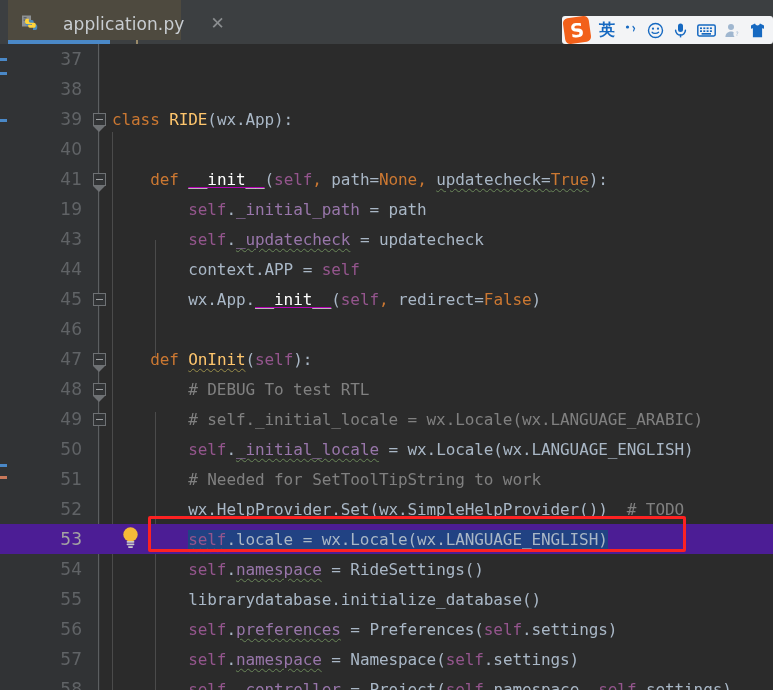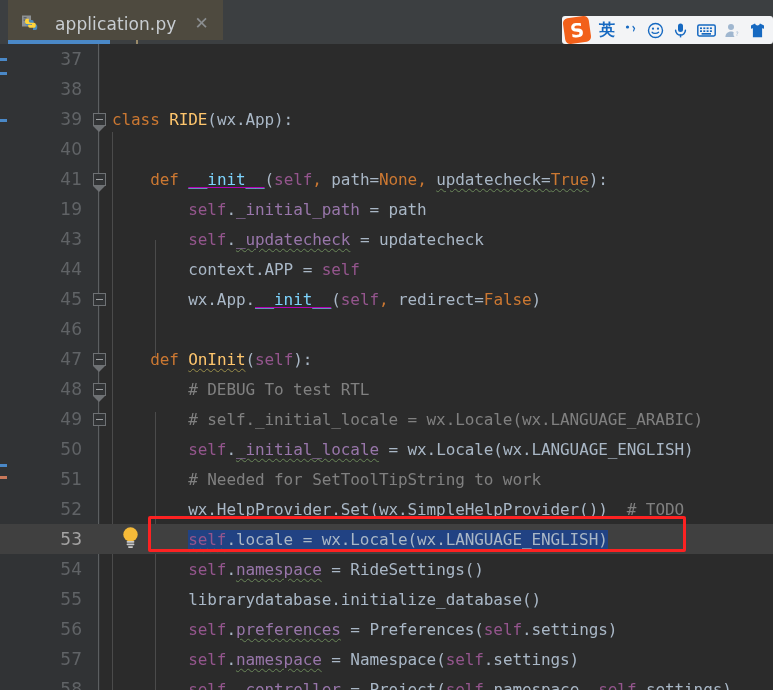--- a/index.html
+++ b/index.html
@@ -7,22 +7,22 @@
     width:773px;height:690px;overflow:hidden;
     background:#2b2b2b;
     font-family:"DejaVu Sans Mono","Liberation Mono",monospace;
     -webkit-font-smoothing:antialiased;
   }
   .app{position:relative;width:773px;height:690px;overflow:hidden;background:#2b2b2b;}
 
   
   .tabbar{position:absolute;left:0;top:0;width:773px;height:44px;background:#3c3f41;}
   .tab{
-    position:absolute;left:8px;top:0;height:40px;width:215px;
-    background:#4e4a3f;display:flex;align-items:center;gap:16px;padding:7px 8px 0 14px;
+    position:absolute;left:8px;top:0;height:40px;width:173px;
+    background:#4e4a3f;display:flex;align-items:center;gap:24px;padding:7px 8px 0 14px;
     box-sizing:border-box;
   }
   .tab-underline{position:absolute;left:8px;top:40px;width:215px;height:4px;background:#4a88c7;}
   .tab-label{
     font-family:"DejaVu Sans","Liberation Sans",sans-serif;
     font-size:17px;color:#c8cdd2;white-space:nowrap;letter-spacing:.1px;
   }
   .tab-close{
     font-family:"DejaVu Sans","Liberation Sans",sans-serif;
     font-size:17px;color:#8a8d8f;margin-left:2px;line-height:1;
@@ -58,21 +58,21 @@
   
   .editor{position:absolute;left:0;top:44px;width:773px;height:634px;background:#2b2b2b;}
   .marker-strip{position:absolute;left:0;top:0;width:7px;height:646px;background:#313335;}
   .mk{position:absolute;left:0;width:7px;height:3px;}
   .gutter{position:absolute;left:7px;top:0;width:93px;height:646px;background:#313335;}
   .fold-col{position:absolute;left:88px;top:0;width:24px;height:646px;}
   .fold-line{position:absolute;left:10px;top:0;width:1px;height:646px;background:#5c5f61;}
 
   .lines{position:absolute;left:0;top:0;width:773px;height:646px;}
   .row{position:absolute;left:0;width:773px;height:30px;display:flex;align-items:center;}
-  .row.current{background:#404040;}
+  .row.current{background:#4c1d95;}
   .lnum{
     position:absolute;left:0;width:82px;text-align:right;
     font-family:"DejaVu Sans","Liberation Sans",sans-serif;
     font-size:17px;color:#606366;
   }
   .row.current .lnum{color:#a4a3a3;}
   .code{
     position:absolute;left:112px;white-space:pre;
     font-family:"DejaVu Sans Mono","Liberation Mono",monospace;
     font-size:16px;color:#a9b7c6;letter-spacing:-0.1px;
@@ -93,21 +93,21 @@
     content:"";position:absolute;left:-1px;top:12px;
     border-left:6px solid transparent;border-right:6px solid transparent;
     border-top:6px solid #6e7174;
   }
 
   
   .kw{color:#cc7832;}
   .fn{color:#ffc66d;}
   .self{color:#94558d;}
   .cmt{color:#808080;}
-  .mag{color:#7dd3fc;}
+  .mag{color:#ffffff;}
   .mod{color:#9876aa;}
   .comma{color:#cc7832;}
 
   
   .wav{
     text-decoration:underline;
     text-decoration-style:wavy;
     text-decoration-color:#6a8759;
     text-underline-offset:3px;
     text-decoration-thickness:1px;

